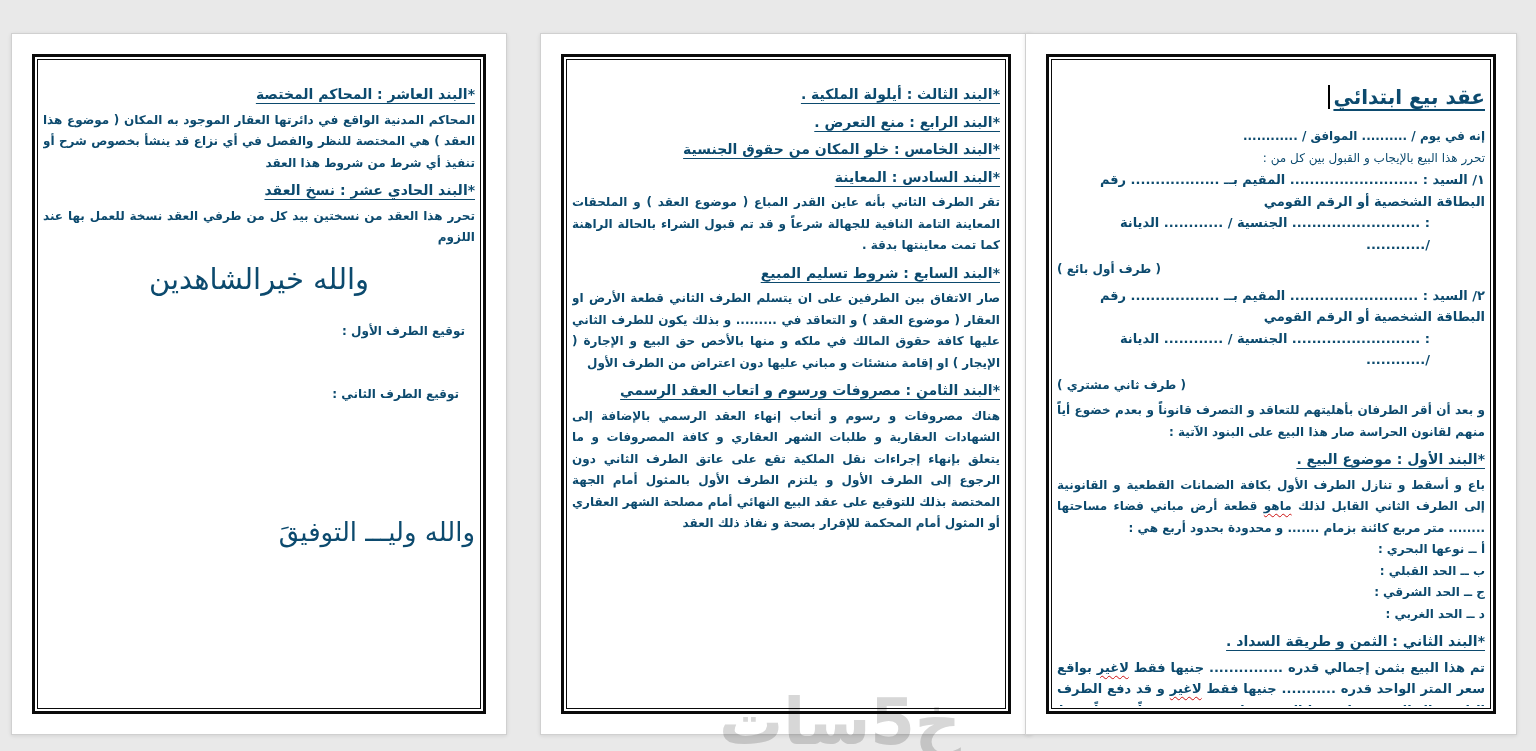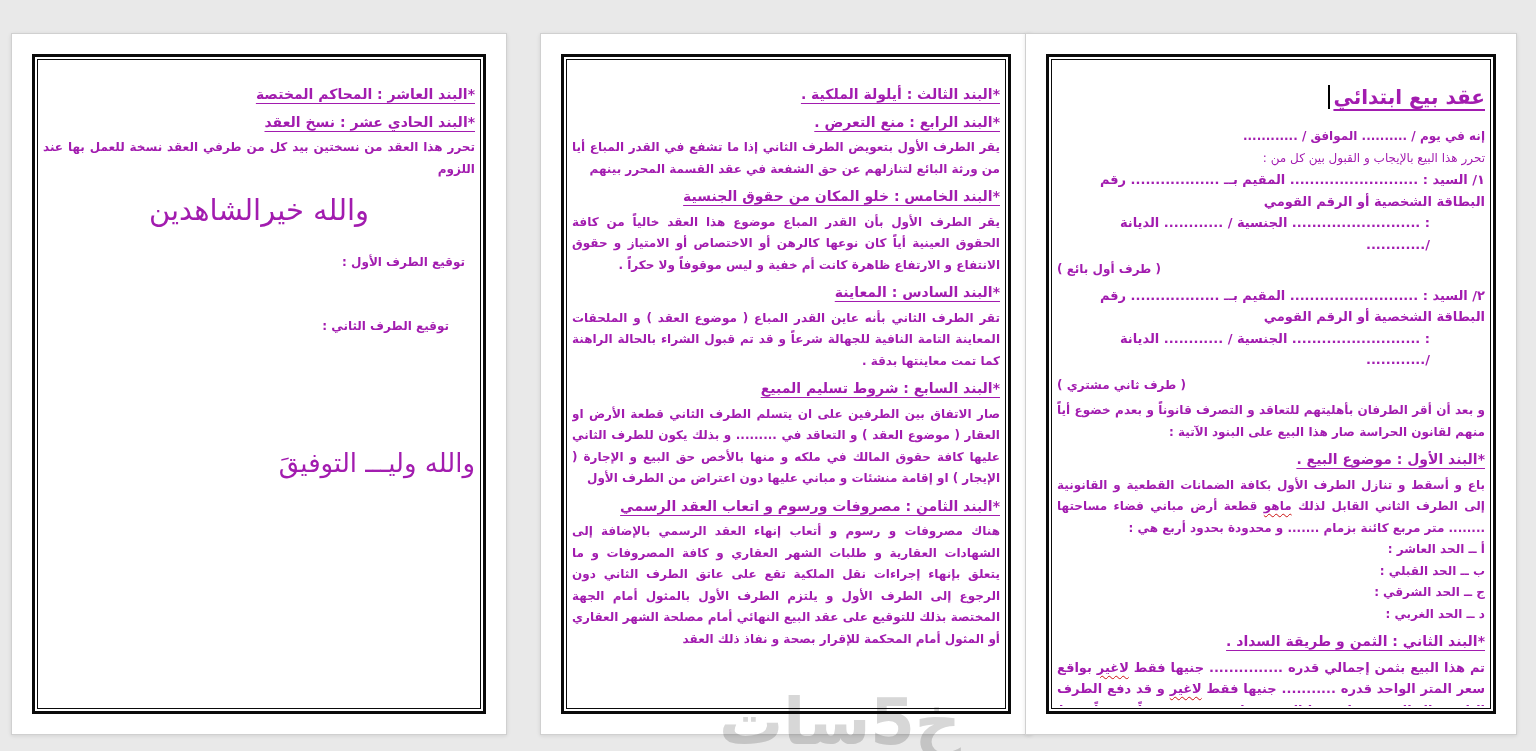--- a/index.html
+++ b/index.html
@@ -16,21 +16,21 @@
   #pg-mid{left:540px;width:490px;}
   #pg-right{left:1025px;width:490px;}
   .frame{position:absolute;inset:20px;border:3px solid #0a0a0a;}
   .frame-inner{position:absolute;inset:2px;border:1px solid #0a0a0a;}
   .content{
     position:absolute;top:44px;bottom:28px;left:31px;right:31px;
     direction:rtl;overflow:hidden;color:#121212;
   }
   .blk{
     direction:rtl;text-align:right;white-space:pre-wrap;
-    font:bold 12px/21.5px "DejaVu Sans",sans-serif;color:#a21caf;
+    font:bold 12px/21.5px "DejaVu Sans",sans-serif;color:#0c4a6e;
   }
   .p{white-space:normal;text-align:justify;}
   .h{
     font-size:14px;font-weight:bold;margin:6px 0 4px;
     text-decoration:underline;text-underline-offset:4px;
     white-space:nowrap;
   }
   .title{
     text-align:right;font-size:20px;font-weight:bold;
     line-height:30px;margin:4px 0 14px;
@@ -63,43 +63,42 @@
 </style>
 </head>
 <body>
 
 <div class="page" id="pg-left">
   <div class="frame">
     <div class="frame-inner"></div>
   </div>
   <div class="content">
       <div class="blk h">*البند العاشر : المحاكم المختصة</div>
+      <div class="blk p">المحاكم المدنية الواقع في دائرتها العقار الموجود به المكان ( موضوع هذا العقد ) هي المختصة للنظر والفصل في أي نزاع قد ينشأ بخصوص شرح أو تنفيذ أي شرط من شروط هذا العقد</div>
       <div class="blk h">*البند الحادي عشر : نسخ العقد</div>
       <div class="blk p">تحرر هذا العقد من نسختين بيد كل من طرفي العقد نسخة للعمل بها عند اللزوم</div>
       <div class="blk gap" style="height: 10px;"></div>
       <div class="blk cal c">والله خيرالشاهدين</div>
       <div class="blk gap" style="height: 18px;"></div>
       <div class="blk sig" style="margin-right: 10px;">توقيع الطرف الأول :</div>
       <div class="blk gap" style="height: 38px;"></div>
-      <div class="blk sig" style="margin-right: 26px;">توقيع الطرف الثاني :</div>
+      <div class="blk sig" style="margin-right: 16px;">توقيع الطرف الثاني :</div>
       <div class="blk gap" style="height: 62px;"></div>
       <div class="blk cal l">والله وليـــ التوفيقَ</div>
     </div>
 </div>
 
 <div class="page" id="pg-mid">
   <div class="frame">
     <div class="frame-inner"></div>
   </div>
   <div class="content">
       <div class="blk h">*البند الثالث : أيلولة الملكية .</div>
       <div class="blk h">*البند الرابع : منع التعرض .</div>
-      <div class="blk p">يقر الطرف الأول بتعويض الطرف الثاني إذا ما تشفع في القدر المباع أيا من ورثة البائع لتنازلهم عن حق الشفعة في عقد القسمة المحرر بينهم</div>
       <div class="blk h">*البند الخامس : خلو المكان من حقوق الجنسية</div>
-      <div class="blk p">يقر الطرف الأول بأن القدر المباع موضوع هذا العقد خالياً من كافة الحقوق العينية أياً كان نوعها كالرهن أو الاختصاص أو الامتياز و حقوق الانتفاع و الارتفاع ظاهرة كانت أم خفية و ليس موقوفاً ولا حكراً .</div>
       <div class="blk h">*البند السادس : المعاينة</div>
       <div class="blk p">تقر الطرف الثاني بأنه عاين القدر المباع ( موضوع العقد ) و الملحقات المعاينة التامة النافية للجهالة شرعاً و قد تم قبول الشراء بالحالة الراهنة كما تمت معاينتها بدقة .</div>
       <div class="blk h">*البند السابع : شروط تسليم المبيع</div>
       <div class="blk p">صار الاتفاق بين الطرفين على ان يتسلم الطرف الثاني قطعة الأرض او العقار ( موضوع العقد ) و التعاقد في ......... و بذلك يكون للطرف الثاني عليها كافة حقوق المالك في ملكه و منها بالأخص حق البيع و الإجارة ( الإيجار ) او إقامة منشئات و مباني عليها دون اعتراض من الطرف الأول</div>
       <div class="blk h">*البند الثامن : مصروفات ورسوم و اتعاب العقد الرسمي</div>
       <div class="blk p">هناك مصروفات و رسوم و أتعاب إنهاء العقد الرسمي بالإضافة إلى الشهادات العقارية و طلبات الشهر العقاري و كافة المصروفات و ما يتعلق بإنهاء إجراءات نقل الملكية تقع على عاتق الطرف الثاني دون الرجوع إلى الطرف الأول و يلتزم الطرف الأول بالمثول أمام الجهة المختصة بذلك للتوقيع على عقد البيع النهائي أمام مصلحة الشهر العقاري أو المثول أمام المحكمة للإقرار بصحة و نفاذ ذلك العقد</div>
     </div>
 </div>
 
 <div class="page" id="pg-right">
@@ -112,21 +111,21 @@
       <div class="blk reg">تحرر هذا البيع بالإيجاب و القبول بين كل من :</div>
       <div class="blk small">١/ السيد : .......................... المقيم بــ .................. رقم البطاقة الشخصية أو الرقم القومي</div>
       <div class="blk small" style="margin-right: 55px;">: .......................... الجنسية / ............ الديانة /............</div>
       <div class="blk left">( طرف أول بائع )</div>
       <div class="blk small">٢/ السيد : .......................... المقيم بــ .................. رقم البطاقة الشخصية أو الرقم القومي</div>
       <div class="blk small" style="margin-right: 55px;">: .......................... الجنسية / ............ الديانة /............</div>
       <div class="blk left">( طرف ثاني مشتري )</div>
       <div class="blk p">و بعد أن أقر الطرفان بأهليتهم للتعاقد و التصرف قانوناً و بعدم خضوع أياً منهم لقانون الحراسة صار هذا البيع على البنود الآتية :</div>
       <div class="blk h">*البند الأول : موضوع البيع .</div>
       <div class="blk p"><span>باع و أسقط و تنازل الطرف الأول بكافة الضمانات القطعية و القانونية إلى الطرف الثاني القابل لذلك </span><span class="sp">ماهو</span><span> قطعة أرض مباني فضاء مساحتها ........ متر مربع كائنة بزمام ....... و محدودة بحدود أربع هي :</span></div>
-      <div class="blk ">أ ــ الحد العاشر :</div>
+      <div class="blk ">أ ــ نوعها البحري :</div>
       <div class="blk ">ب ــ الحد القبلي :</div>
       <div class="blk ">ج ــ الحد الشرقي :</div>
       <div class="blk ">د ــ الحد الغربي :</div>
       <div class="blk h">*البند الثاني : الثمن و طريقة السداد .</div>
       <div class="blk p small"><span>تم هذا البيع بثمن إجمالي قدره ............... جنيها فقط </span><span class="sp">لاغير</span><span> بواقع سعر المتر الواحد قدره ........... جنيها فقط </span><span class="sp">لاغير</span><span> و قد دفع الطرف الثاني حال التوقيع على هذا العقد بمبلغ .......... جنيهاً مصرياً فقط </span><span class="sp">لاغير</span><span> . و اتفق الطرفان على أن يتم تسديد كامل المبلغ او تسديد مبلغ متبقي على أربعة أقساط سنوية قيمة كل منها بقيمة ........ جنيه و تم تحديدها بالمواعيد الآتية :</span></div>
     </div>
 </div>
 
 <div id="watermark">خ5سات</div>
 

